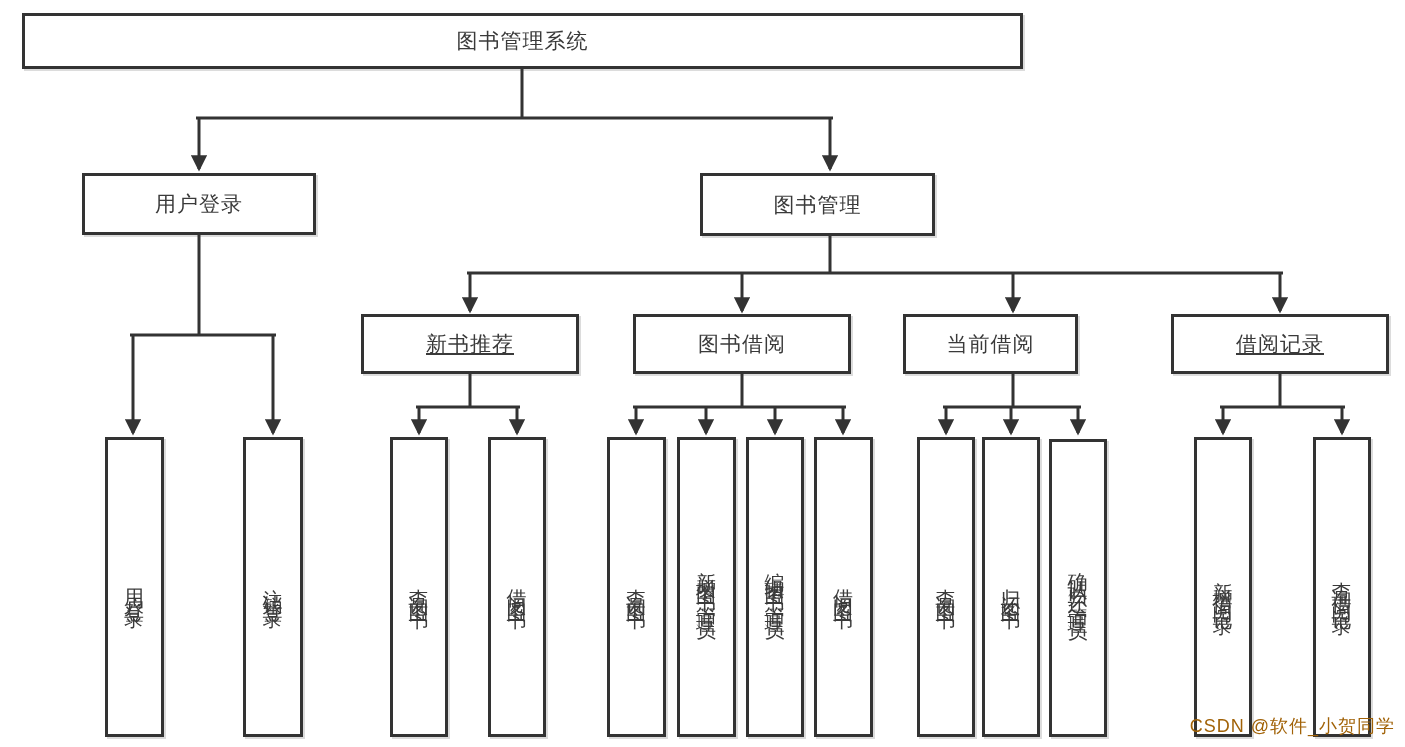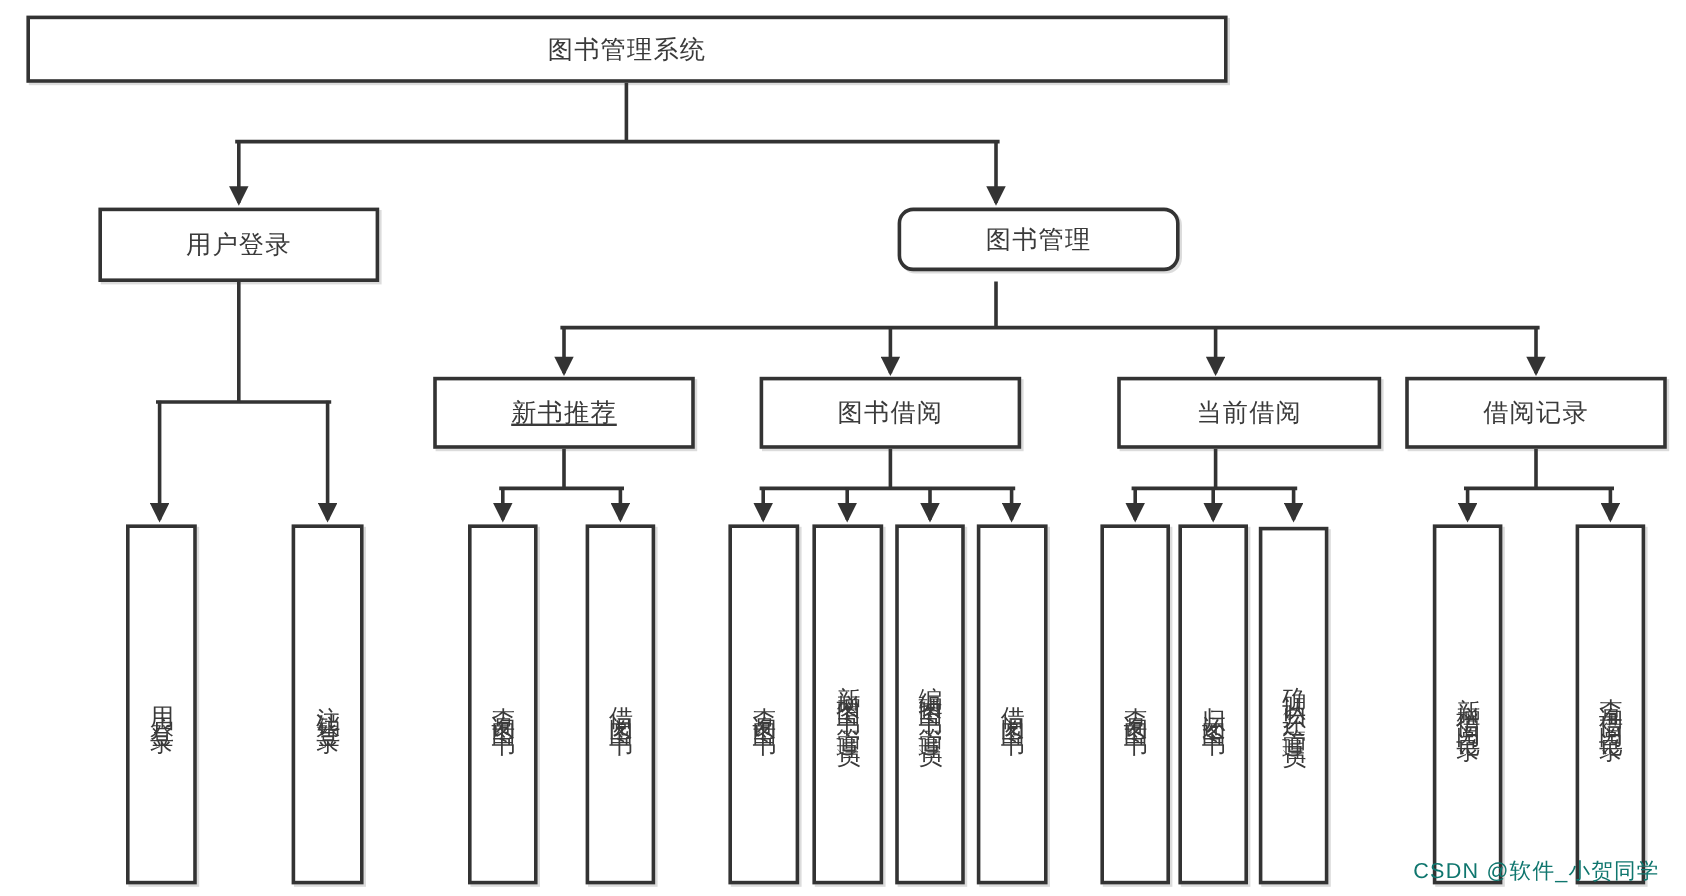--- a/index.html
+++ b/index.html
@@ -43,25 +43,25 @@
   .vnode .vtext {
     writing-mode: vertical-rl;
     text-orientation: mixed;
     font-size: 20px;
     letter-spacing: 7px;
     line-height: 1;
     color: #3a3a3a;
   }
   .watermark {
     position: absolute;
-    right: 22px;
+    right: 10px;
     top: 714px;
     font-size: 18px;
     letter-spacing: 1px;
-    color: #0f766e;
+    color: #a16207;
     white-space: nowrap;
   }
 </style>
 </head>
 <body>
 
 <div class="stage">
 
   <svg class="connectors" width="1405" height="747" viewBox="0 0 1405 747">
     <defs>
@@ -102,26 +102,26 @@
 
       <path stroke-linecap="square" d="M1280 374 V407 M1221.5 407 H1343.5"></path>
       <path marker-end="url(#arrow)" d="M1223 406 V433"></path>
       <path marker-end="url(#arrow)" d="M1342 406 V433"></path>
     </g>
   </svg>
 
   <div class="node hnode" style="left:22px; top:13px; width:1001px; height:56px;">图书管理系统</div>
 
   <div class="node hnode" style="left:82px; top:173px; width:234px; height:62px;">用户登录</div>
-  <div class="node hnode" style="left:748px; top:173px; width:235px; height:53px;border-radius:13px;">图书管理</div>
+  <div class="node hnode" style="left:700px; top:173px; width:235px; height:63px;">图书管理</div>
 
   <div class="node hnode" style="left:361px; top:314px; width:218px; height:60px;text-decoration:underline;">新书推荐</div>
   <div class="node hnode" style="left:633px; top:314px; width:218px; height:60px;font-family:Liberation Mono, monospace;">图书借阅</div>
-  <div class="node hnode" style="left:903px; top:314px; width:220px; height:60px;margin-left:28px;">当前借阅</div>
-  <div class="node hnode" style="left:1171px; top:314px; width:218px; height:60px;">借阅记录</div>
+  <div class="node hnode" style="left:903px; top:314px; width:175px; height:60px;">当前借阅</div>
+  <div class="node hnode" style="left:1171px; top:314px; width:218px; height:60px;text-decoration:underline;">借阅记录</div>
 
   <div class="node vnode" style="left:105px; top:437px; width:59px; height:300px;">
     <span class="vtext">用户登录</span>
   </div>
   <div class="node vnode" style="left:243px; top:437px; width:60px; height:300px;">
     <span class="vtext">注销登录</span>
   </div>
 
   <div class="node vnode" style="left:390px; top:437px; width:58px; height:300px;">
     <span class="vtext">查询图书</span>

